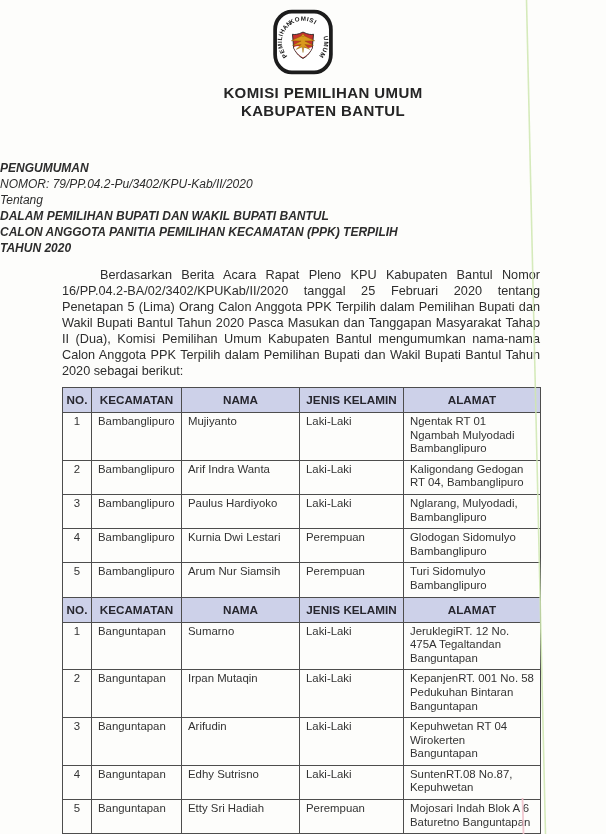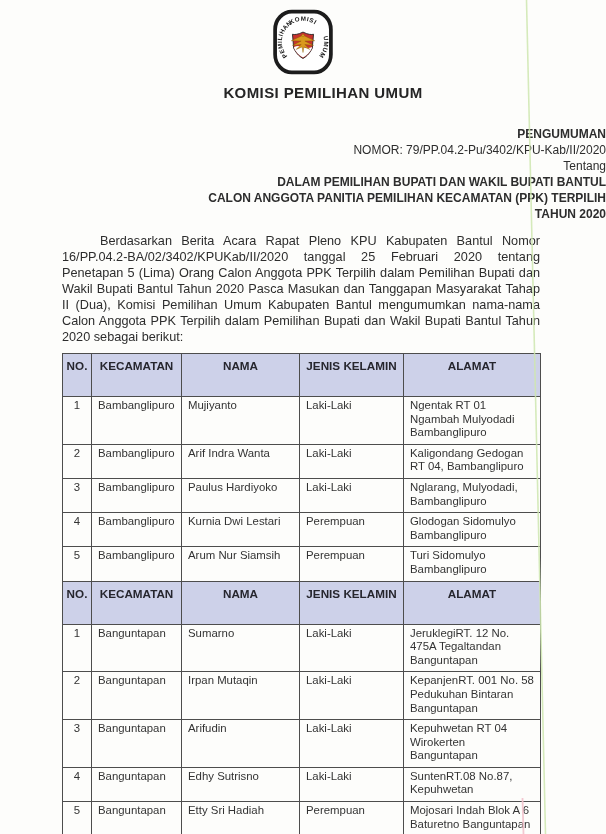--- a/index.html
+++ b/index.html
@@ -12,21 +12,21 @@
     color:#2b2b2b;
     overflow:hidden;
   }
   .logo-wrap{display:flex;justify-content:center;padding-top:9px;}
   .logo-wrap svg{width:62px;height:66px;}
   .org-name{
     text-align:center;font-weight:bold;font-size:15px;line-height:18px;
     letter-spacing:0.4px;color:#252525;padding-left:40px;
   }
   .org-name.first{margin-top:9px;}
-  .title-block{text-align:right;margin-top:24px;font-size:12px;line-height:16px;color:#2d2d2d;}
+  .title-block{text-align:left;margin-top:40px;font-size:12px;line-height:16px;color:#2d2d2d;font-style:italic;}
   .b{font-weight:bold;}
   .intro{
     margin:11px 66px 0 62px;
     text-align:justify;
     text-indent:38px;
     font-size:12.7px;
     line-height:16px;
     color:#2d2d2d;
   }
   table.ppk{
@@ -35,21 +35,21 @@
     margin:8px 0 0 62px;
     width:478px;
     font-size:11.4px;
     color:#333;
   }
   table.ppk th{
     border:1px solid #4d4d4d;
     font-size:11.7px;
     font-weight:bold;
     text-align:center;
-    padding:5px 1px 24px;
+    padding:5px 1px 6px;
     color:#26262e;
   }
   table.ppk td{
     border:1px solid #4d4d4d;
     vertical-align:top;
     padding:2px 6px 4px;
     line-height:13.6px;
   }
   table.ppk td.no{text-align:center;}
   .artifact-overlay{position:absolute;inset:0;pointer-events:none;}
@@ -73,20 +73,21 @@
         <textPath href="#ringPath" startOffset="99%">UMUM</textPath>
       </text>
       <path d="M 50,37 C 58,41 64,41.5 67,40.5 L 65,63 C 60,73 54,77.5 50,79.5 C 46,77.5 40,73 35,63 L 33,40.5 C 36,41.5 42,41 50,37 Z" fill="#c8332e" stroke="#222222" stroke-width="1.4"></path>
       <path d="M 35.5,61 Q 42,57.5 50,61 Q 58,64.5 64.5,61 L 64,64 C 59,73 53,76.5 50,78 C 47,76.5 41,73 36,64 Z" fill="#ffffff" stroke="none"></path>
       <path d="M 50,42 L 31,51 L 47,51.5 L 33,58.5 L 47,57 L 39,65 L 48.5,61 L 50,70 L 51.5,61 L 61,65 L 53,57 L 67,58.5 L 53,51.5 L 69,51 Z" fill="#d9991d" stroke="#7c5404" stroke-width="0.6"></path>
       <circle cx="50" cy="42.5" r="2.1" fill="#d9991d" stroke="#7c5404" stroke-width="0.5"></circle>
     </svg>
   </div>
 
   <div class="org-name first">KOMISI PEMILIHAN UMUM</div>
+  <div class="org-name">KABUPATEN BANTUL</div>
 
   <div class="title-block">
     <div class="b">PENGUMUMAN</div>
     <div>NOMOR: 79/PP.04.2-Pu/3402/KPU-Kab/II/2020</div>
     <div>Tentang</div>
     <div class="b">DALAM PEMILIHAN BUPATI DAN WAKIL BUPATI BANTUL</div>
     <div class="b">CALON ANGGOTA PANITIA PEMILIHAN KECAMATAN (PPK) TERPILIH</div>
     <div class="b">TAHUN 2020</div>
   </div>
 

